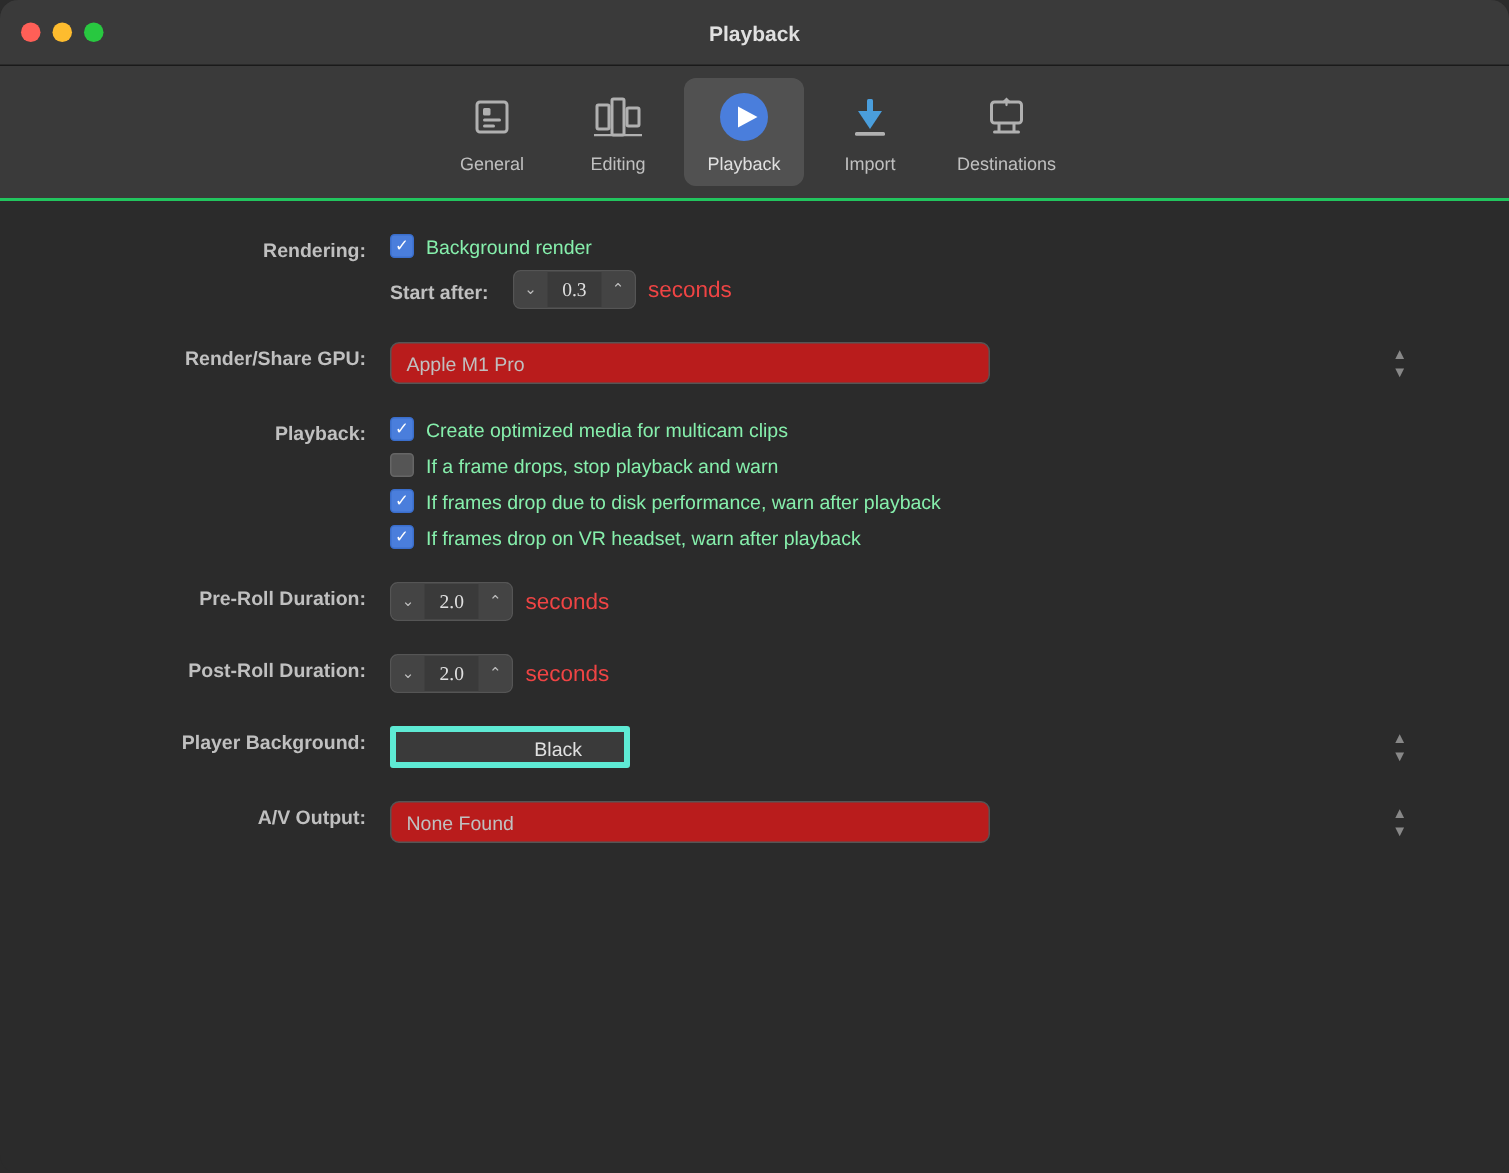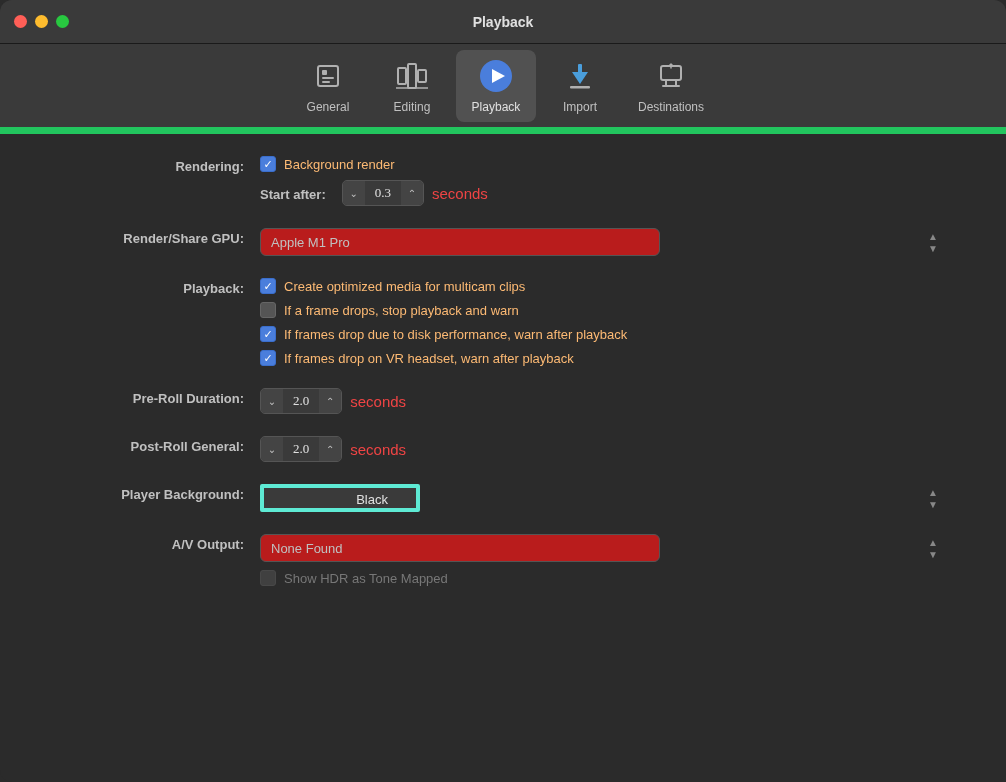--- a/index.html
+++ b/index.html
@@ -60,21 +60,21 @@
     .tl-maximize { background: #28c840; }
 
     
     .toolbar {
       background: #3a3a3a;
       height: 90px;
       display: flex;
       align-items: center;
       justify-content: center;
       gap: 4px;
-      border-bottom: 7px solid #22c55e;
+      border-bottom: 2px solid #22c55e;
       padding: 0 20px;
     }
 
     .toolbar-item {
       display: flex;
       flex-direction: column;
       align-items: center;
       justify-content: center;
       padding: 8px 14px;
       border-radius: 8px;
@@ -169,21 +169,21 @@
     }
 
     .checkbox-check {
       color: white;
       font-size: 11px;
       line-height: 1;
     }
 
     .checkbox-label {
       font-size: 13px;
-      color: #fdba74;
+      color: #86efac;
     }
 
     .checkbox-label.disabled {
       color: #777;
     }
 
     
     .stepper {
       display: flex;
       align-items: center;
@@ -445,21 +445,21 @@
             <button class="stepper-btn">⌄</button>
             <span class="stepper-value">2.0</span>
             <button class="stepper-btn">⌃</button>
           </div>
           <span class="stepper-unit">seconds</span>
         </div>
       </div>
     </div>
 
     <div class="form-row">
-      <div class="form-label">Post-Roll General:</div>
+      <div class="form-label">Post-Roll Duration:</div>
       <div class="form-controls">
         <div class="form-row-inline">
           <div class="stepper">
             <button class="stepper-btn">⌄</button>
             <span class="stepper-value">2.0</span>
             <button class="stepper-btn">⌃</button>
           </div>
           <span class="stepper-unit">seconds</span>
         </div>
       </div>
@@ -487,22 +487,17 @@
       <div class="form-controls">
         <div class="select-wrap">
           <div class="select-box av-select">
             <span>None Found</span>
           </div>
           <div class="select-chevron">
             <span>▲</span>
             <span>▼</span>
           </div>
         </div>
-        <div class="checkbox-wrap">
-          <div class="checkbox unchecked" style="opacity:0.5;">
-          </div>
-          <span class="checkbox-label disabled">Show HDR as Tone Mapped</span>
-        </div>
       </div>
     </div>
 
   </div>
 </div>
 
 </body></html>

